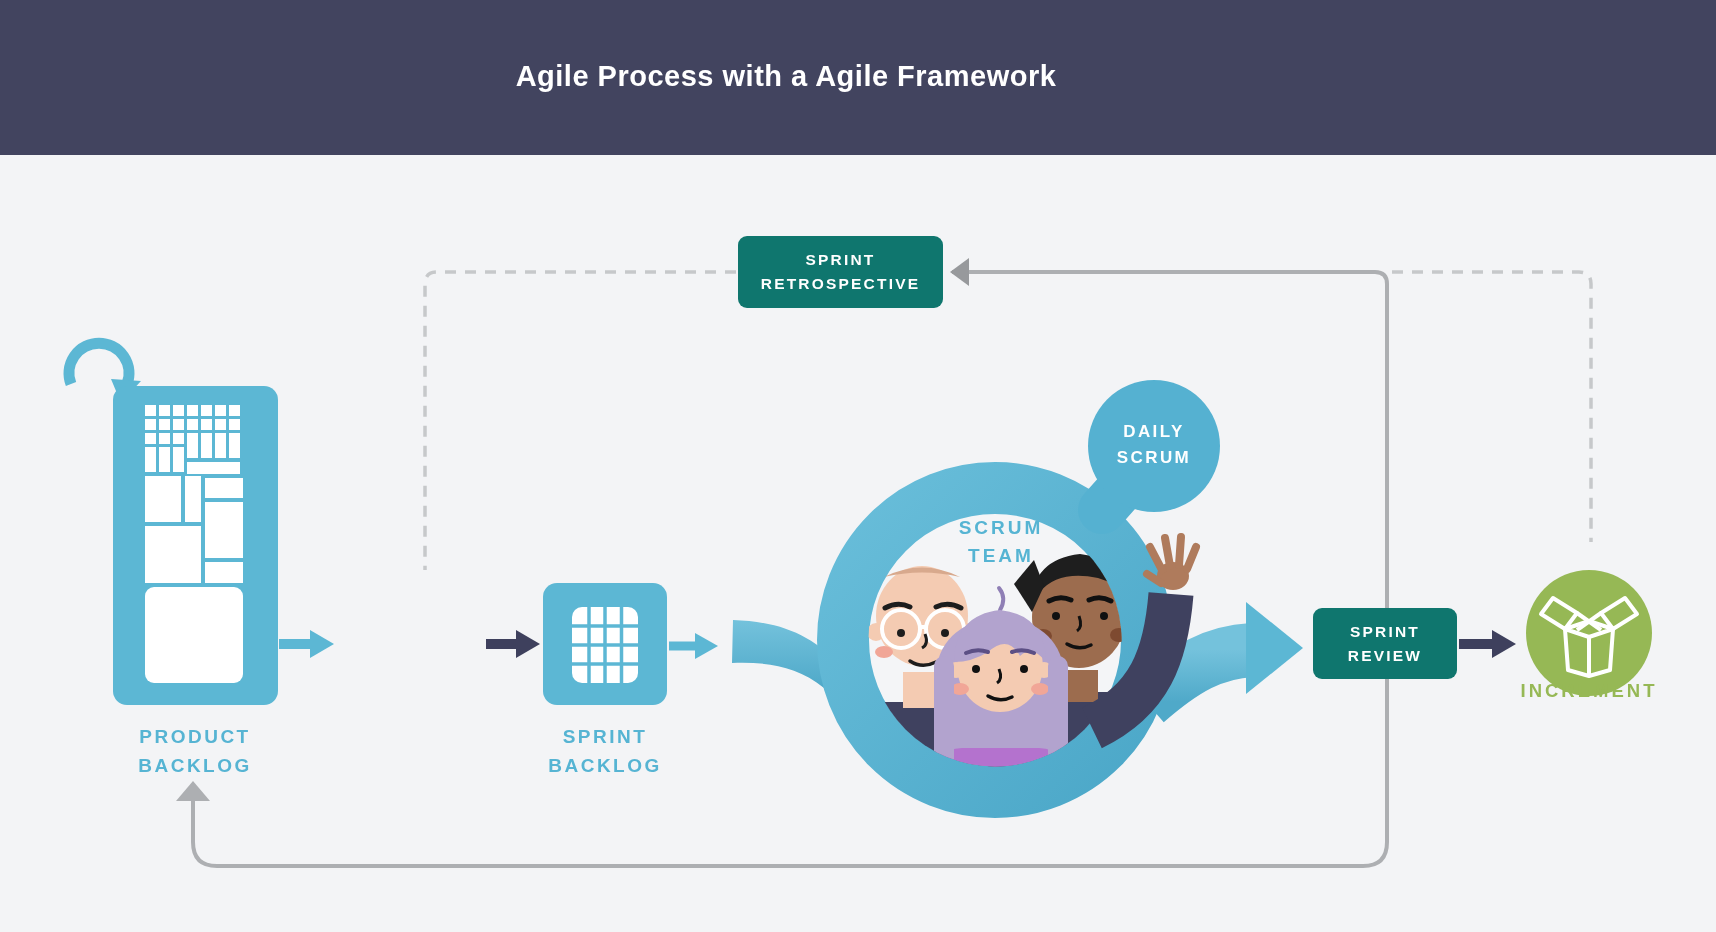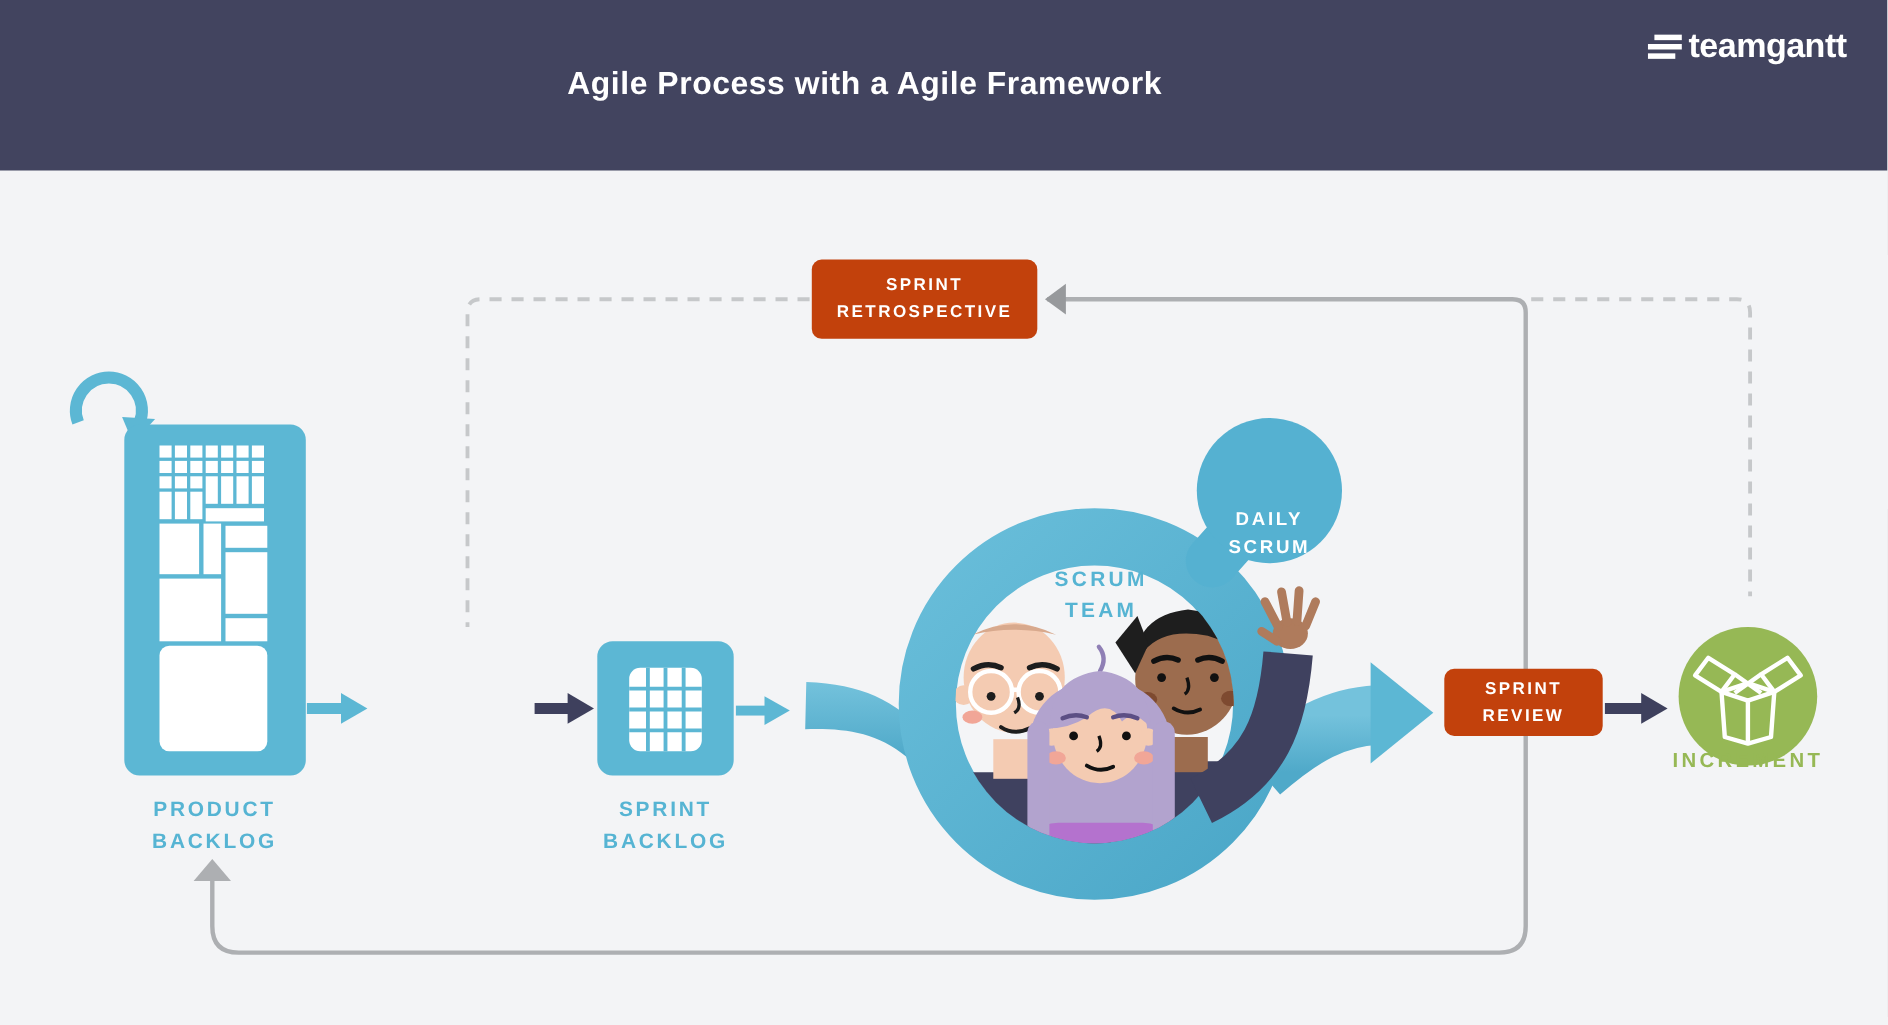--- a/index.html
+++ b/index.html
@@ -4,45 +4,37 @@
 <style>
   html,body{margin:0;padding:0;background:#e9eaec;}
   #stage{position:relative;width:1716px;height:932px;background:#F3F4F6;overflow:hidden;
          font-family:"Liberation Sans", sans-serif;}
   #hdr{position:absolute;left:0;top:0;width:1716px;height:155px;background:#42445F;}
   #title{position:absolute;left:0;top:60px;width:1572px;text-align:center;color:#fff;
          font-size:29px;font-weight:bold;letter-spacing:.5px;}
   #brand{position:absolute;left:1498px;top:24px;display:flex;align-items:center;gap:6px;color:#fff;}
   #brand .word{font-size:31px;font-weight:bold;letter-spacing:-0.5px;}
   svg.canvas{position:absolute;left:0;top:0;z-index:1;}
-  .darkbox{position:absolute;z-index:3;background:#c2410c;border-radius:9px;color:#fff;
+  .darkbox{position:absolute;z-index:3;background:#0f766e;border-radius:9px;color:#fff;
            display:flex;align-items:center;justify-content:center;text-align:center;
            font-weight:bold;font-size:15.5px;letter-spacing:2.2px;line-height:24px;padding:0 8px;box-sizing:border-box;}
   .teal-label{position:absolute;z-index:3;color:#56B4D3;font-weight:bold;font-size:19px;
            letter-spacing:2.5px;line-height:29px;text-align:center;}
   .white-label{position:absolute;z-index:3;color:#fff;font-weight:bold;font-size:17px;
            letter-spacing:2.4px;line-height:26px;text-align:center;}
   #lbl-scrum-team{font-size:19px;letter-spacing:3px;line-height:28px;}
   #lbl-increment{color:#96B855;font-size:18.5px;letter-spacing:3px;}
 </style>
 </head>
 <body>
 
 <div id="stage">
 
   <div id="hdr">
     <div id="title">Agile Process with a Agile Framework</div>
-    <div id="brand">
-      <svg width="31" height="23" viewBox="0 0 31 23">
-        <rect x="6" y="0.5" width="25" height="5" fill="#fff"></rect>
-        <rect x="0" y="9" width="31" height="5" fill="#fff"></rect>
-        <rect x="0" y="17.5" width="25" height="5" fill="#fff"></rect>
-      </svg>
-      <span class="word">teamgantt</span>
-    </div>
   </div>
 
   <svg class="canvas" width="1716" height="932" viewBox="0 0 1716 932">
     <defs>
       <linearGradient id="gradRing" x1="0" y1="0" x2="1" y2="1">
         <stop offset="0" stop-color="#69BEDA"></stop>
           <stop offset="1" stop-color="#4BA7C8"></stop>
       </linearGradient>
       <linearGradient id="gradBand" x1="0" y1="0" x2="0" y2="1">
         <stop offset="0" stop-color="#74C2DC"></stop>
@@ -240,27 +232,27 @@
         <line x1="1601" y1="613" x2="1577" y2="630"></line>
       </g>
     </g>
   </svg>
 
   <div class="darkbox" style="left:738px;top:236px;width:205px;height:72px;">
     <span>SPRINT RETROSPECTIVE</span>
   </div>
 
 
-  <div class="darkbox" style="left:1313px;top:608px;width:144px;height:61px;">
+  <div class="darkbox" style="left:1313px;top:608px;width:144px;height:71px;">
     <span>SPRINT REVIEW</span>
   </div>
 
   <div class="teal-label" style="left:530px;top:722px;width:150px;">SPRINT BACKLOG</div>
 
   <div class="teal-label" style="left:110px;top:722px;width:170px;">PRODUCT BACKLOG</div>
 
   <div class="teal-label" id="lbl-scrum-team" style="left:945px;top:514px;width:112px;">SCRUM TEAM</div>
 
-  <div class="white-label" style="left:1094px;top:419px;width:120px;margin-top:40px;">DAILY SCRUM</div>
+  <div class="white-label" style="left:1094px;top:419px;width:120px;">DAILY SCRUM</div>
 
   <div class="teal-label" id="lbl-increment" style="left:1479px;top:676px;width:220px;">INCREMENT</div>
 
 </div>
 
 </body></html>

